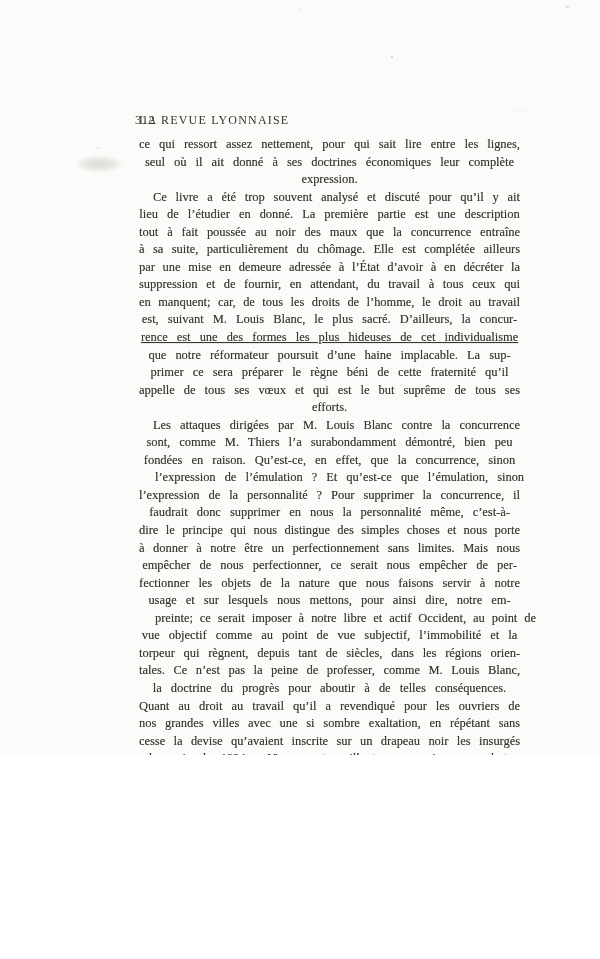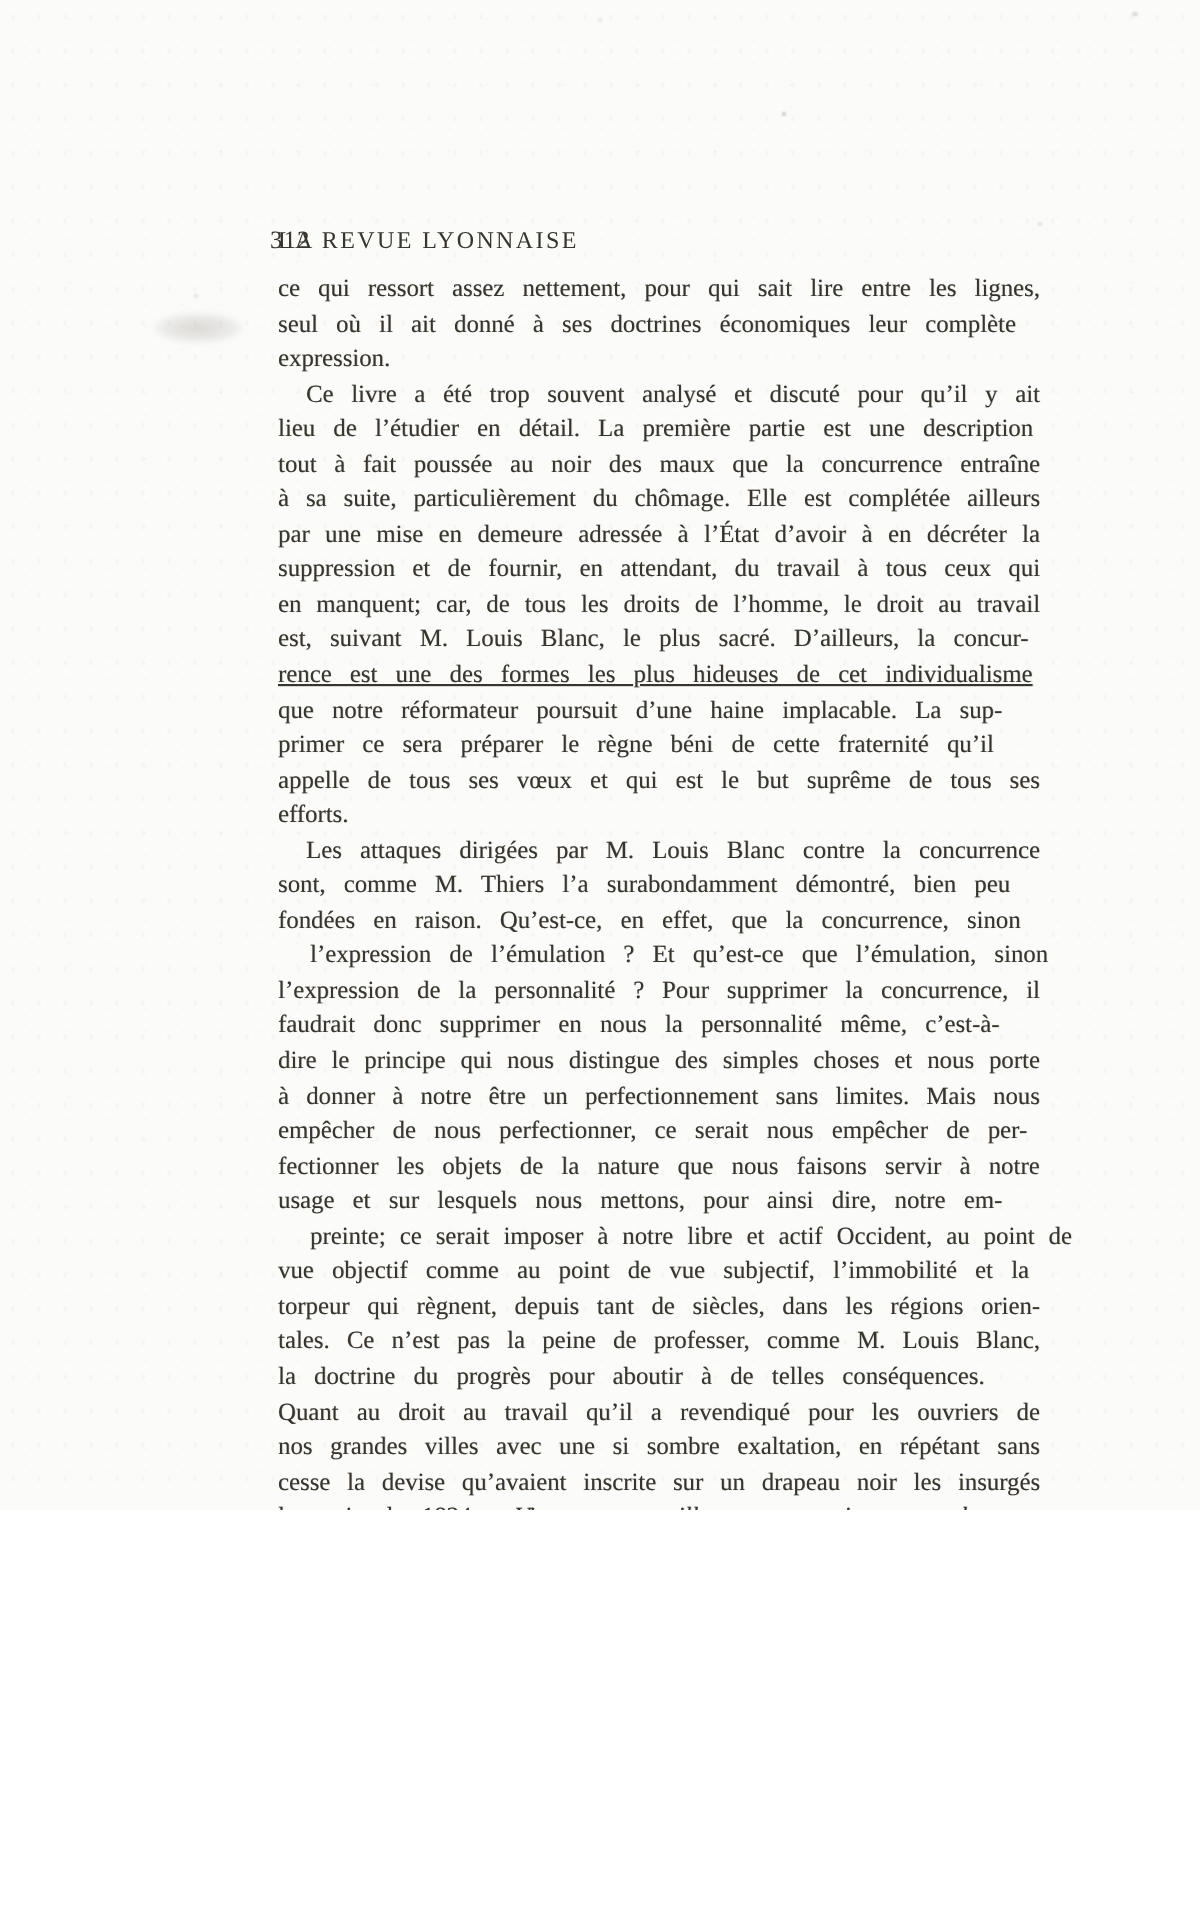--- a/index.html
+++ b/index.html
@@ -22,20 +22,21 @@
     font-size:12.5px;line-height:13px;letter-spacing:0.5px;
   }
   .running-title{
     position:absolute;left:139px;top:114px;width:381px;
     text-align:left;font-size:12px;line-height:13px;letter-spacing:1.2px;
   }
   .text-block{
     position:absolute;left:139px;top:136px;width:381px;
     font-size:12.4px;line-height:17.55px;
     text-shadow:0.2px 0.2px 0.35px rgba(56,52,46,0.45);
+    text-align:center;
   }
   .line{white-space:nowrap;height:17.55px;}
   .line.ind{text-indent:14px;}
   .it{font-style:italic;}
   
   .smudge{
     position:absolute;left:76px;top:156px;width:46px;height:16px;
     background:radial-gradient(ellipse at center, rgba(138,135,130,0.30), rgba(138,135,130,0.12) 55%, transparent 75%);
     filter:blur(1.2px);border-radius:50%;
   }
@@ -75,21 +76,21 @@
   <header class="running-head">
     <span class="page-number">312</span>
     <span class="running-title">LA REVUE LYONNAISE</span>
   </header>
 
   <main class="text-block" id="text-block">
       <div class="line" style="word-spacing: 5.95px;"><span><span>ce qui ressort assez nettement, pour qui sait lire entre les lignes,</span></span></div>
       <div class="line" style="word-spacing: 6px;"><span><span>seul où il ait donné à ses doctrines économiques leur complète</span></span></div>
       <div class="line"><span><span>expression.</span></span></div>
       <div class="line ind" style="word-spacing: 5.75px;"><span><span>Ce livre a été trop souvent analysé et discuté pour qu’il y ait</span></span></div>
-      <div class="line" style="word-spacing: 6px;"><span><span>lieu de l’étudier en détail. La première partie est une description</span></span></div>
+      <div class="line" style="word-spacing: 6px;"><span><span>lieu de l’étudier en donné. La première partie est une description</span></span></div>
       <div class="line" style="word-spacing: 5.77px;"><span><span>tout à fait poussée au noir des maux que la concurrence entraîne</span></span></div>
       <div class="line" style="word-spacing: 5.37px;"><span><span>à sa suite, particulièrement du chômage. Elle est complétée ailleurs</span></span></div>
       <div class="line" style="word-spacing: 4.63px;"><span><span>par une mise en demeure adressée à l’État d’avoir à en décréter la</span></span></div>
       <div class="line" style="word-spacing: 5.56px;"><span><span>suppression et de fournir, en attendant, du travail à tous ceux qui</span></span></div>
       <div class="line" style="word-spacing: 4.38px;"><span><span>en manquent; car, de tous les droits de l’homme, le droit au travail</span></span></div>
       <div class="line" style="word-spacing: 6px;"><span><span>est, suivant M. Louis Blanc, le plus sacré. D’ailleurs, la concur-</span></span></div>
       <div class="line" style="word-spacing: 6px; text-decoration: underline;"><span><span>rence est une des formes les plus hideuses de cet individualisme</span></span></div>
       <div class="line" style="word-spacing: 6px;"><span><span>que notre réformateur poursuit d’une haine implacable. La sup-</span></span></div>
       <div class="line" style="word-spacing: 6px;"><span><span>primer ce sera préparer le règne béni de cette fraternité qu’il</span></span></div>
       <div class="line" style="word-spacing: 5.93px;"><span><span>appelle de tous ses vœux et qui est le but suprême de tous ses</span></span></div>

